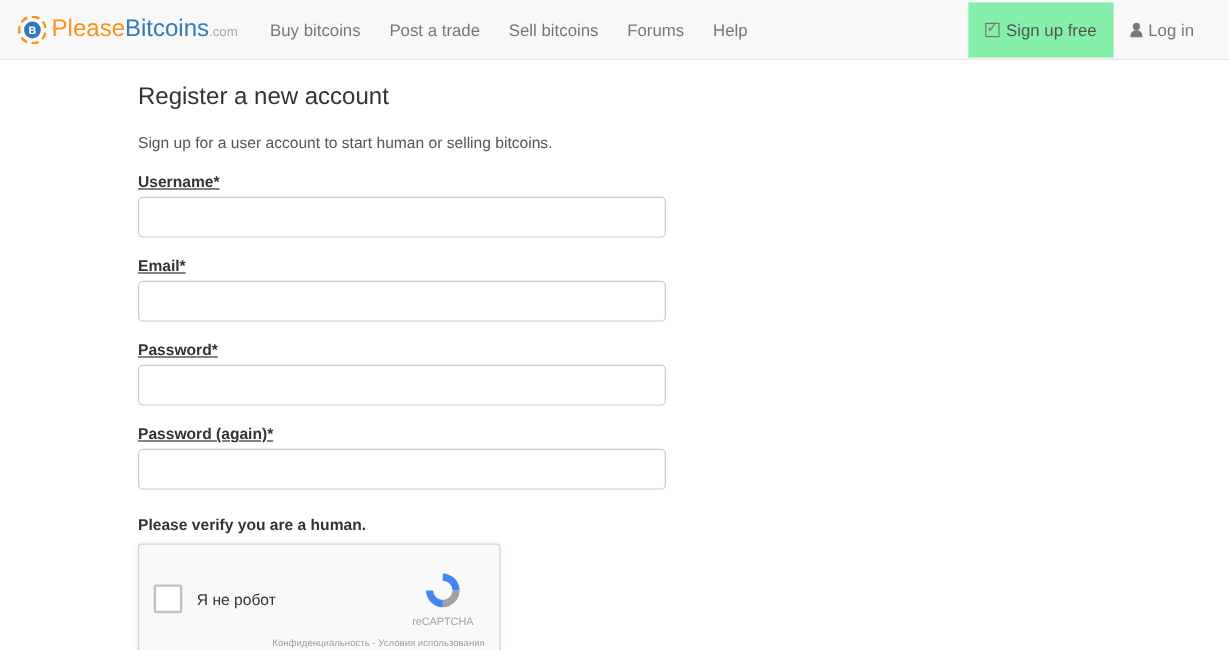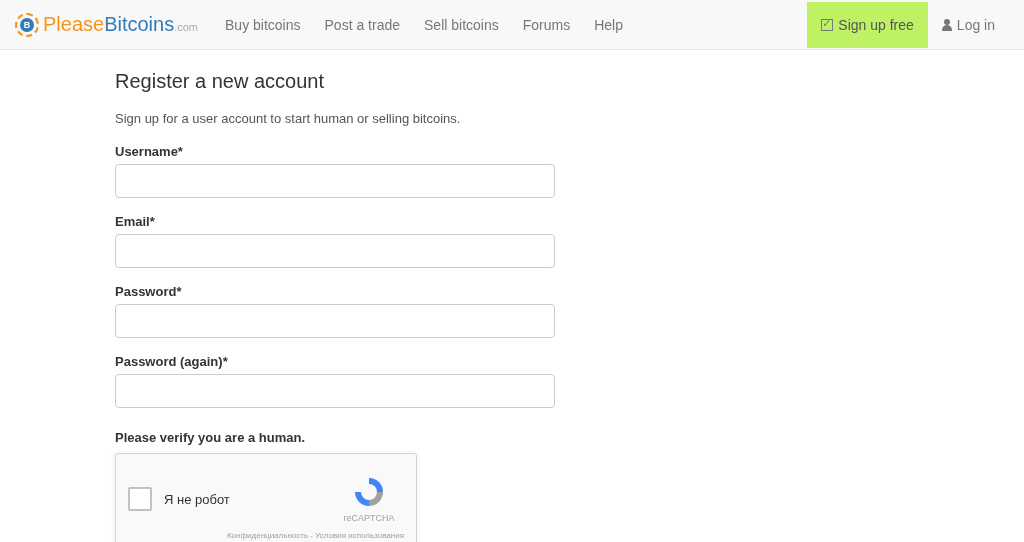--- a/index.html
+++ b/index.html
@@ -32,30 +32,30 @@
     .brand-bitcoins { color: #337ab7; }
     .brand-com { color: #aaa; font-size: 11px; }
     .nav-links { display: flex; list-style: none; }
     .nav-links li a {
       display: block; padding: 15px 12px; color: #777; text-decoration: none;
     }
     .navbar-right { display: flex; list-style: none; }
     .navbar-right li a {
       display: flex; align-items: center; padding: 15px 14px; color: #777; text-decoration: none; gap: 5px;
     }
-    .navbar-right li.active a { background: #bef264; color: #555; text-align: center; }
+    .navbar-right li.active a { background: #86efac; color: #555; text-align: center; }
     
     .container { max-width: 1024px; margin: 0 auto; padding: 0 15px; }
     .content { padding: 20px 0 20px 100px; max-width: 680px; }
     
     h1 { font-size: 20px; font-weight: 400; margin-bottom: 18px; color: #333; }
     .subtitle { color: #555; margin-bottom: 18px; font-size: 13px; }
     
     .form-group { margin-bottom: 16px; }
-    label { display: block; font-weight: 700; margin-bottom: 5px; font-size: 13px; color: #333; }
+    label { display: block; font-weight: 700; margin-bottom: 5px; font-size: 13px; color: #333; text-decoration: underline; }
     .form-control {
       display: block; width: 100%; max-width: 440px; height: 34px;
       padding: 6px 12px; font-size: 14px; color: #555;
       background: #fff; border: 1px solid #ccc; border-radius: 4px;
     }
     
     .captcha-label { font-weight: 700; margin-bottom: 8px; font-size: 13px; }
     .recaptcha-box {
       width: 302px; height: 92px; border: 1px solid #d3d3d3;
       border-radius: 3px; background: #f9f9f9;

